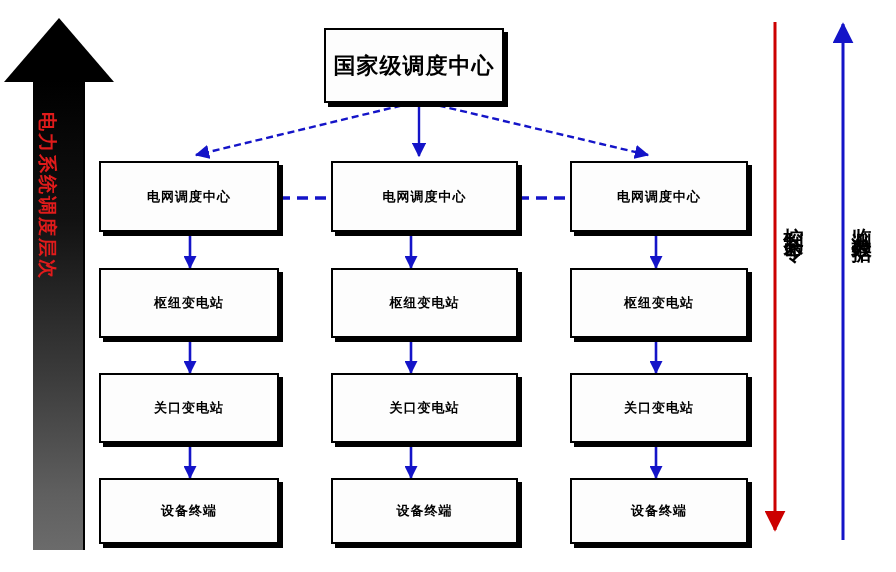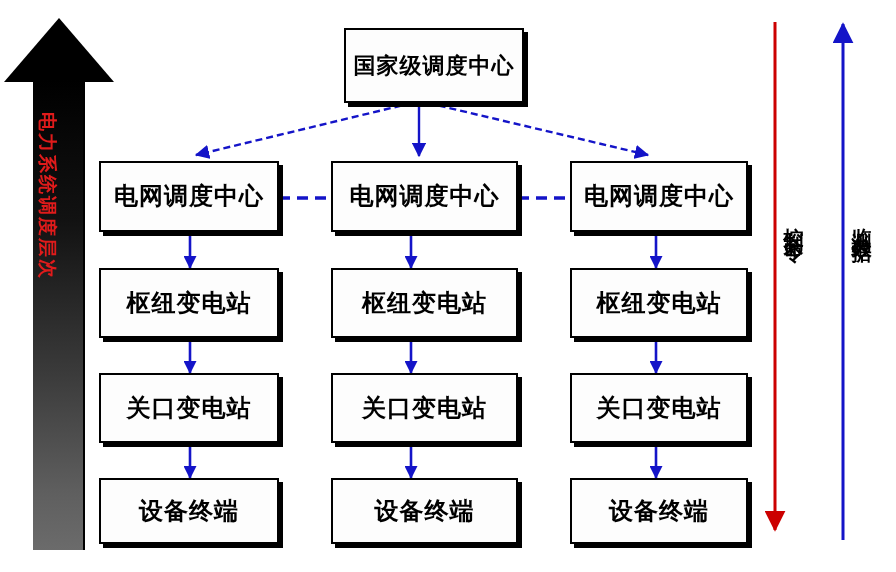--- a/index.html
+++ b/index.html
@@ -23,21 +23,21 @@
     border:2px solid #000000;
     box-shadow:4px 4px 0 0 #000000;
     display:flex;
     align-items:center;
     justify-content:center;
     text-align:center;
     color:#000000;
     font-weight:700;
     letter-spacing:1px;
     line-height:1.18;
-    font-size:24px;
+    font-size:13px;
   }
   .node .inner{
     display:block;
     width:100%;
     padding:0 6px;
     box-sizing:border-box;
   }
   .node.top{font-size:22px;}
 
   
@@ -175,21 +175,21 @@
     </g>
 
     <g>
       <line x1="843" y1="540" x2="843" y2="24" stroke="#1414c8" stroke-width="3" marker-end="url(#blArrowUp)"></line>
     </g>
   </svg>
 
   <div class="vlabel" id="ctrl-label">控制命令</div>
   <div class="vlabel" id="mon-label">监测数据</div>
 
-  <div class="node top" style="left:344px;top:28px;width:180px;height:75px;">
+  <div class="node top" style="left:324px;top:28px;width:180px;height:75px;">
     <span class="inner">国家级调度中心</span>
   </div>
 
   <div class="node" style="left:99px;top:161px;width:180px;height:71px;">
     <span class="inner">电网调度中心</span>
   </div>
   <div class="node" style="left:331px;top:161px;width:187px;height:71px;">
     <span class="inner">电网调度中心</span>
   </div>
   <div class="node" style="left:570px;top:161px;width:178px;height:71px;">

